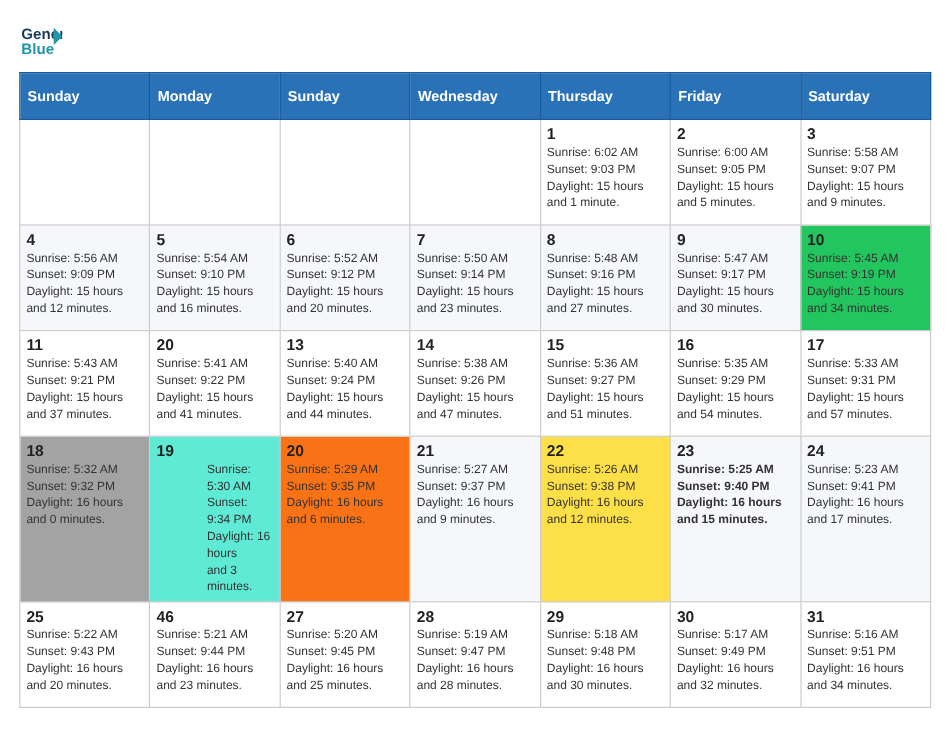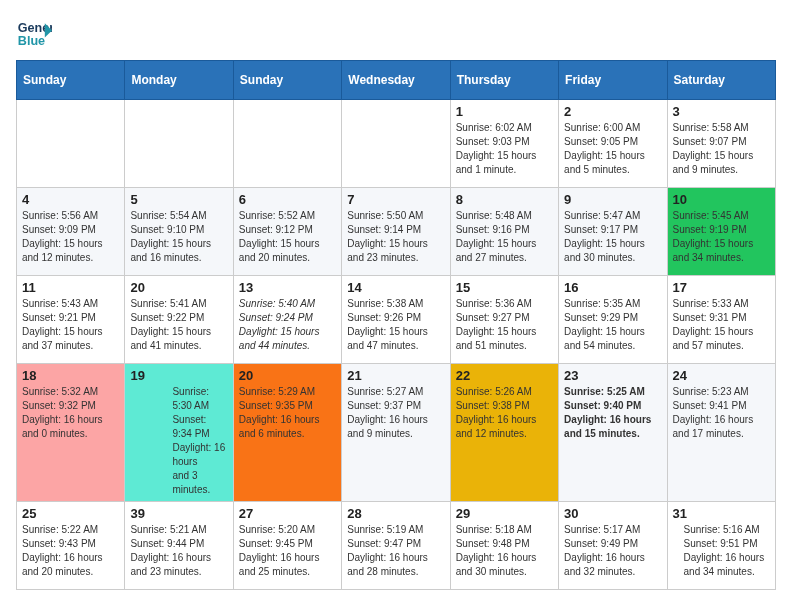--- a/index.html
+++ b/index.html
@@ -199,21 +199,21 @@
         </td>
         <td>
           <div class="day-number">20</div>
           <div class="day-info" style="white-space: pre-line;">Sunrise: 5:41 AM
 Sunset: 9:22 PM
 Daylight: 15 hours
 and 41 minutes.</div>
         </td>
         <td>
           <div class="day-number">13</div>
-          <div class="day-info" style="white-space: pre-line; font-style: italic;">Sunrise: 5:40 AM
+          <div class="day-info" style="white-space: pre-line;">Sunrise: 5:40 AM
 Sunset: 9:24 PM
 Daylight: 15 hours
 and 44 minutes.</div>
         </td>
         <td>
           <div class="day-number">14</div>
           <div class="day-info" style="white-space: pre-line;">Sunrise: 5:38 AM
 Sunset: 9:26 PM
 Daylight: 15 hours
 and 47 minutes.</div>
@@ -234,21 +234,21 @@
         </td>
         <td>
           <div class="day-number">17</div>
           <div class="day-info" style="white-space: pre-line;">Sunrise: 5:33 AM
 Sunset: 9:31 PM
 Daylight: 15 hours
 and 57 minutes.</div>
         </td>
       </tr>
       <tr class="week-row">
-        <td style="background: #fca5a5;">
+        <td style="background: #a3a3a3;">
           <div class="day-number">18</div>
           <div class="day-info" style="white-space: pre-line;">Sunrise: 5:32 AM
 Sunset: 9:32 PM
 Daylight: 16 hours
 and 0 minutes.</div>
         </td>
         <td style="background: #5eead4;">
           <div class="day-number">19</div>
           <div class="day-info" style="white-space: pre-line; margin-left: 42px;">Sunrise: 5:30 AM
 Sunset: 9:34 PM
@@ -262,21 +262,21 @@
 Daylight: 16 hours
 and 6 minutes.</div>
         </td>
         <td style="background: rgb(245, 247, 250);">
           <div class="day-number">21</div>
           <div class="day-info" style="white-space: pre-line;">Sunrise: 5:27 AM
 Sunset: 9:37 PM
 Daylight: 16 hours
 and 9 minutes.</div>
         </td>
-        <td style="background: #eab308;">
+        <td style="background: #fde047;">
           <div class="day-number">22</div>
           <div class="day-info" style="white-space: pre-line;">Sunrise: 5:26 AM
 Sunset: 9:38 PM
 Daylight: 16 hours
 and 12 minutes.</div>
         </td>
         <td style="background: rgb(245, 247, 250);">
           <div class="day-number">23</div>
           <div class="day-info" style="white-space: pre-line; font-weight: bold;">Sunrise: 5:25 AM
 Sunset: 9:40 PM
@@ -293,21 +293,21 @@
       </tr>
       <tr class="week-row">
         <td>
           <div class="day-number">25</div>
           <div class="day-info" style="white-space: pre-line;">Sunrise: 5:22 AM
 Sunset: 9:43 PM
 Daylight: 16 hours
 and 20 minutes.</div>
         </td>
         <td>
-          <div class="day-number">39</div>
+          <div class="day-number">46</div>
           <div class="day-info" style="white-space: pre-line;">Sunrise: 5:21 AM
 Sunset: 9:44 PM
 Daylight: 16 hours
 and 23 minutes.</div>
         </td>
         <td>
           <div class="day-number">27</div>
           <div class="day-info" style="white-space: pre-line;">Sunrise: 5:20 AM
 Sunset: 9:45 PM
 Daylight: 16 hours
@@ -329,20 +329,20 @@
         </td>
         <td>
           <div class="day-number">30</div>
           <div class="day-info" style="white-space: pre-line;">Sunrise: 5:17 AM
 Sunset: 9:49 PM
 Daylight: 16 hours
 and 32 minutes.</div>
         </td>
         <td>
           <div class="day-number">31</div>
-          <div class="day-info" style="white-space: pre-line; margin-left: 11px;">Sunrise: 5:16 AM
+          <div class="day-info" style="white-space: pre-line;">Sunrise: 5:16 AM
 Sunset: 9:51 PM
 Daylight: 16 hours
 and 34 minutes.</div>
         </td>
       </tr>
     </tbody>
 </table>
 
 </body></html>

